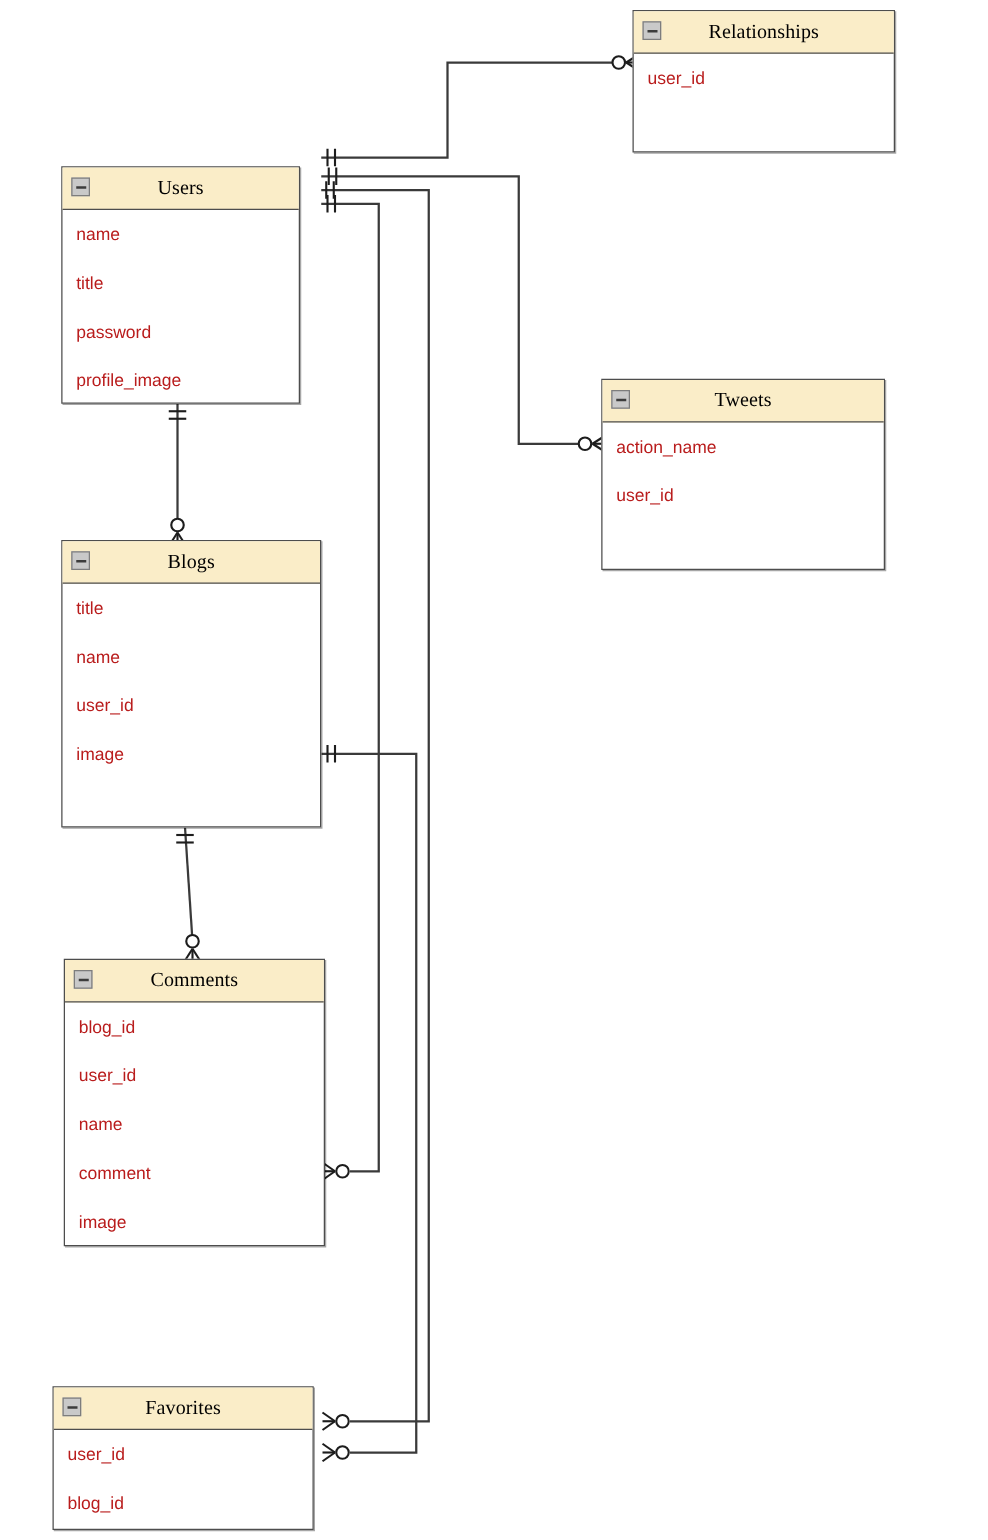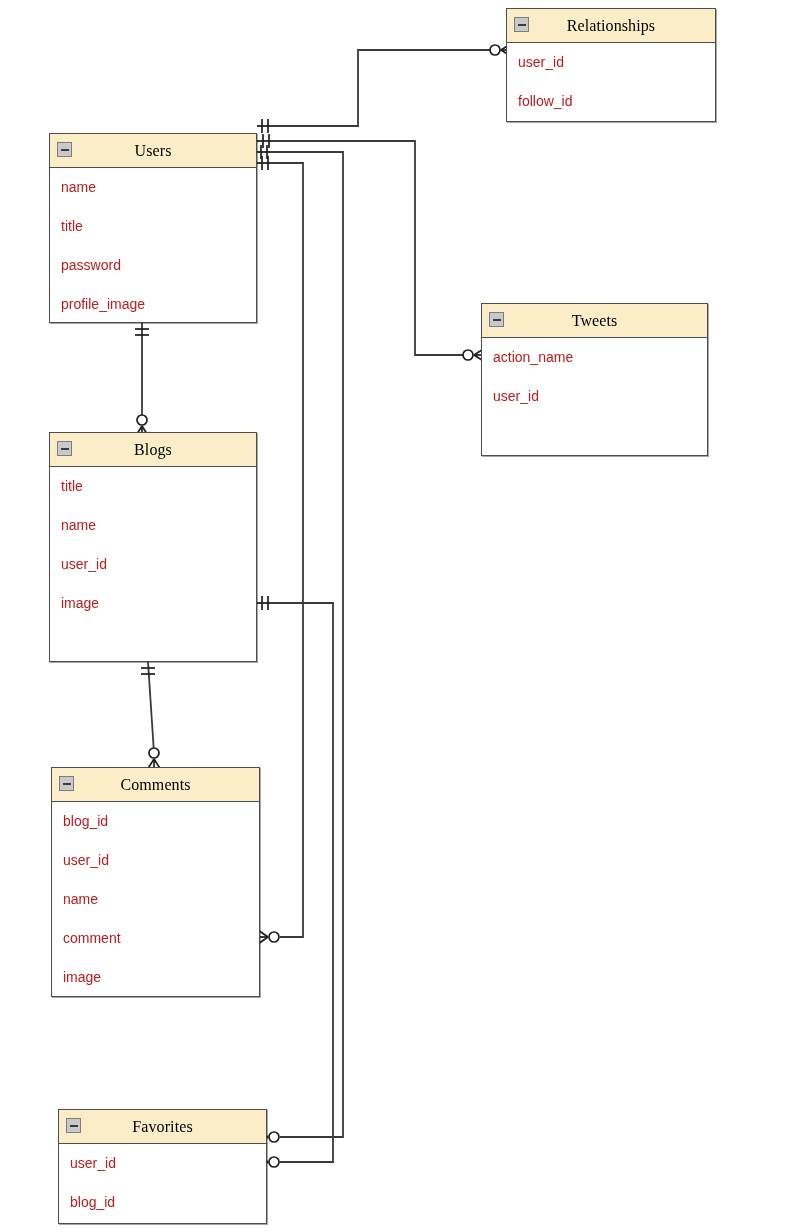--- a/index.html
+++ b/index.html
@@ -186,25 +186,24 @@
     </g>
   </svg>
 
   <div class="entity" style="left:506px; top:8px; width:210px; height:114px;">
     <div class="entity-header">
       <span class="collapse-icon"></span>
       <span class="entity-title">Relationships</span>
     </div>
     <ul class="attr-list">
       <li class="attr">user_id</li>
-      <li class="attr">follow_id</li>
-    </ul>
-  </div>
-
-  <div class="entity" style="left:49px; top:133px; width:208px; height:190px;">
+    </ul>
+  </div>
+
+  <div class="entity" style="left:49px; top:133px; width:191px; height:190px;">
     <div class="entity-header">
       <span class="collapse-icon"></span>
       <span class="entity-title">Users</span>
     </div>
     <ul class="attr-list">
       <li class="attr">name</li>
       <li class="attr">title</li>
       <li class="attr">password</li>
       <li class="attr">profile_image</li>
     </ul>
@@ -241,21 +240,21 @@
     </div>
     <ul class="attr-list">
       <li class="attr">blog_id</li>
       <li class="attr">user_id</li>
       <li class="attr">name</li>
       <li class="attr">comment</li>
       <li class="attr">image</li>
     </ul>
   </div>
 
-  <div class="entity" style="left:58px; top:1109px; width:209px; height:115px;">
+  <div class="entity" style="left:42px; top:1109px; width:209px; height:115px;">
     <div class="entity-header">
       <span class="collapse-icon"></span>
       <span class="entity-title">Favorites</span>
     </div>
     <ul class="attr-list">
       <li class="attr">user_id</li>
       <li class="attr">blog_id</li>
     </ul>
   </div>
 

